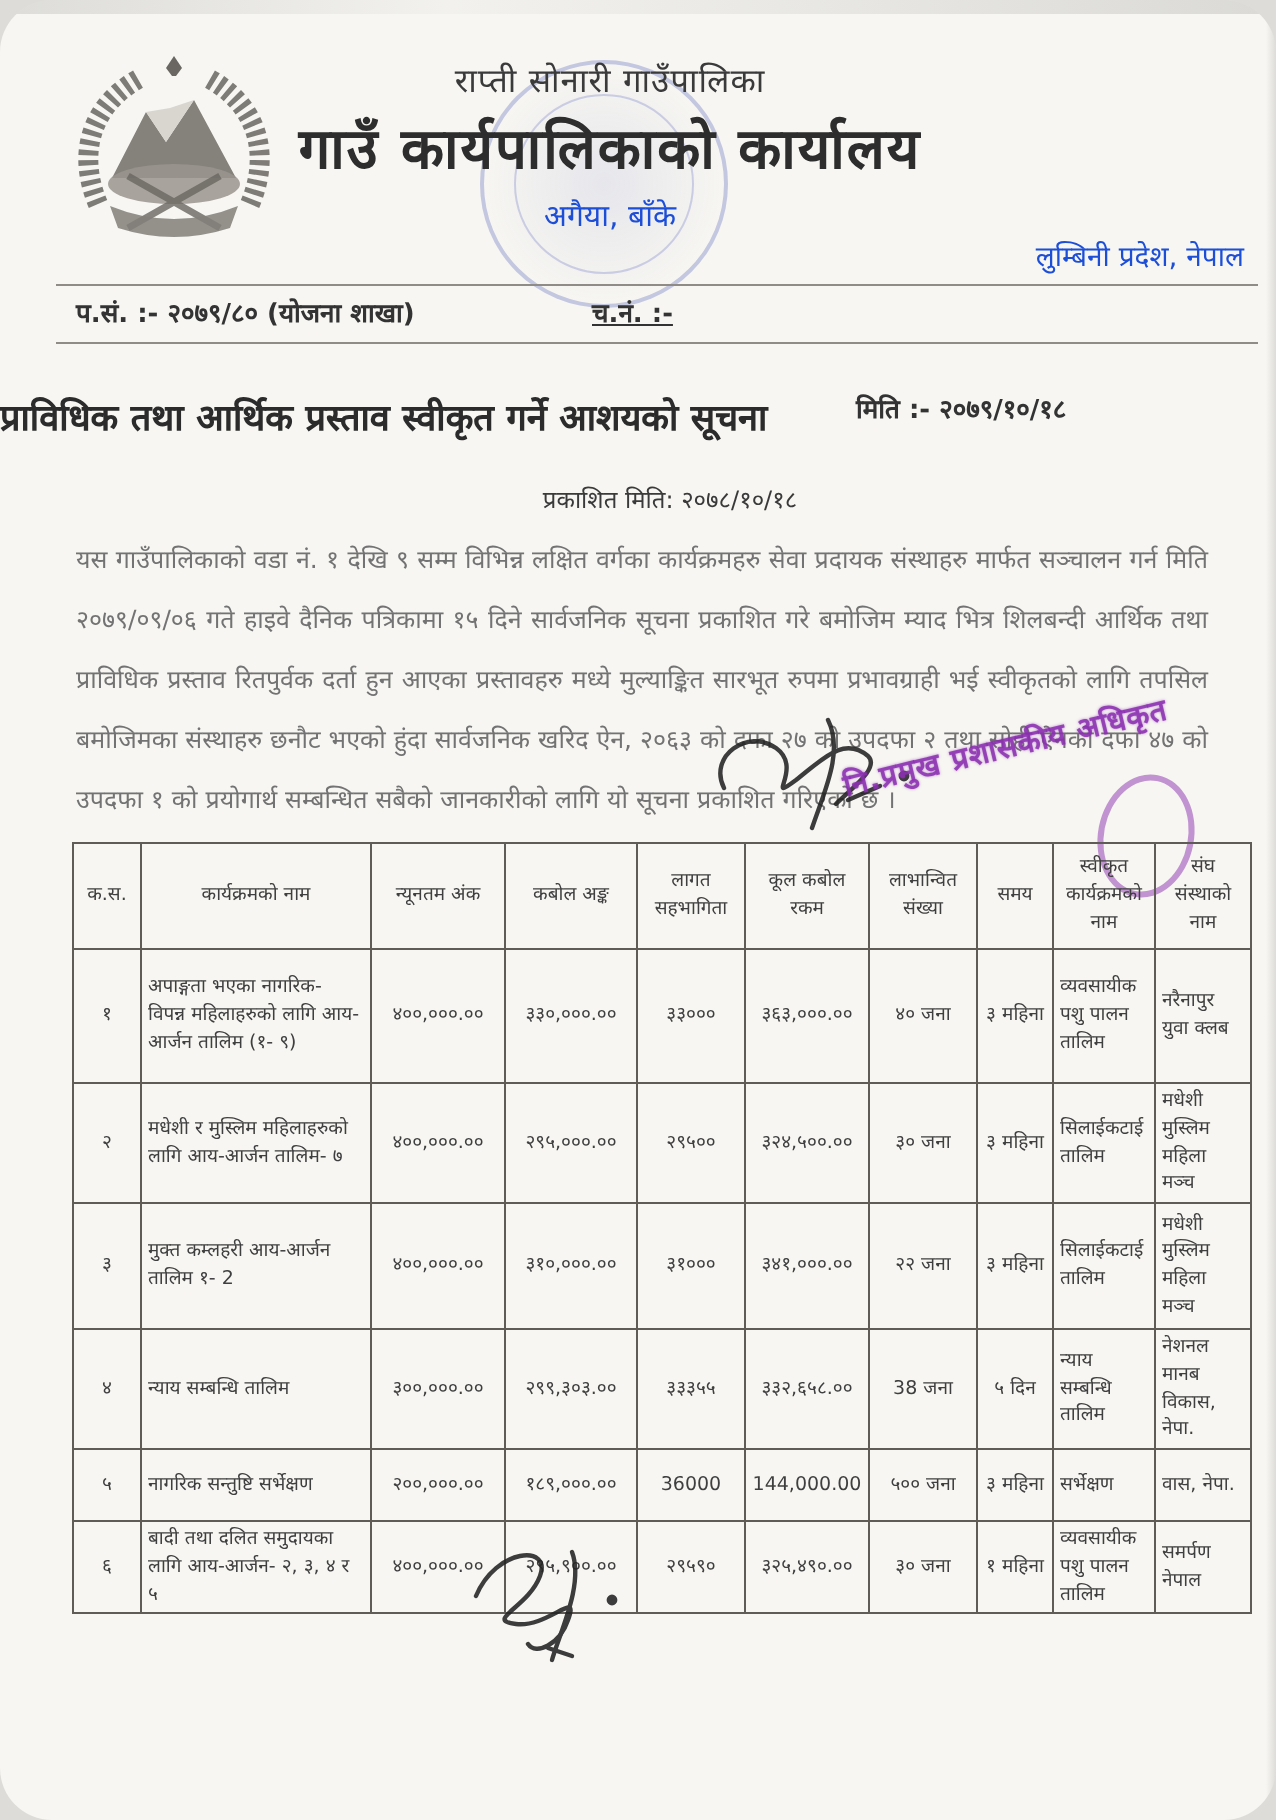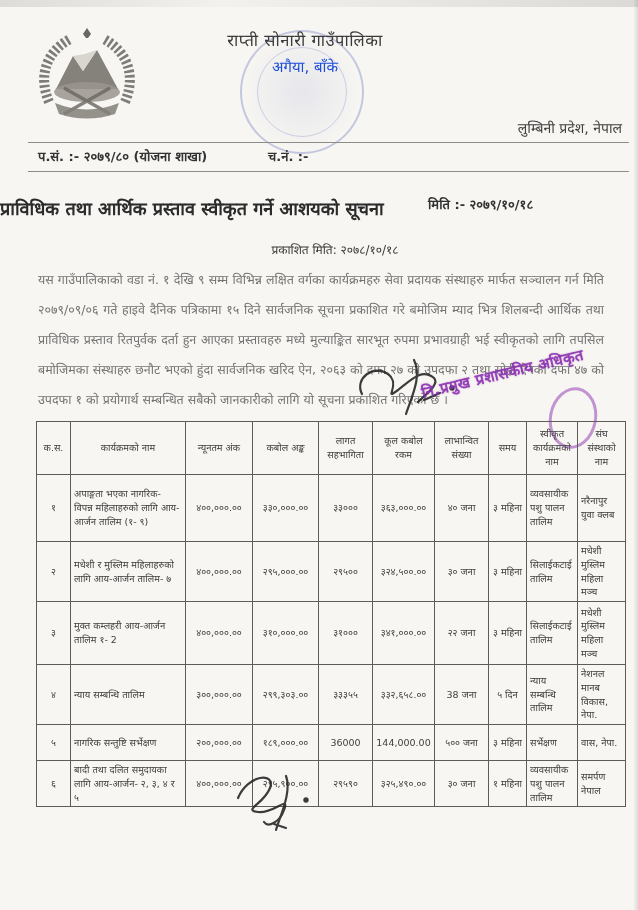--- a/index.html
+++ b/index.html
@@ -1,45 +1,45 @@
 <!DOCTYPE html>
 <html><head>
 <meta charset="utf-8">
 <style>
   html,body{margin:0;padding:0;background:#dedcd8;}
   .page{
     position:relative;width:638px;height:910px;margin:0 auto;
     background:#f7f6f2;overflow:hidden;
-    font-family:"DejaVu Sans",sans-serif;color:#3d3d3d;
+    font-family:"DejaVu Sans",sans-serif;color:#3d3d3d;border-radius:26px;
   }
   .scan-top{position:absolute;top:0;left:0;right:0;height:7px;
     background:linear-gradient(90deg,rgba(90,90,90,.30),rgba(160,160,160,.10) 35%,rgba(90,90,90,.22) 75%,rgba(60,60,60,.28));
     opacity:.55;}
   .scan-right{position:absolute;top:0;right:0;bottom:0;width:5px;
     background:linear-gradient(to right,transparent,rgba(60,60,60,.14));}
 
   
   .emblem{position:absolute;left:34px;top:26px;}
   .head-center{position:absolute;left:110px;top:28px;width:390px;text-align:center;}
   .muni-line{font-size:16.5px;color:#3a3a3a;letter-spacing:.5px;}
   .office-line{font-size:28px;font-weight:700;color:#2d2d2d;margin-top:3px;letter-spacing:1px;}
   .place-line{font-size:15px;color:#1d4ed8;margin-top:5px;}
-  .province-line{position:absolute;right:16px;top:118px;font-size:14px;color:#404040;}
+  .province-line{position:absolute;right:16px;top:118px;font-size:14px;color:#1d4ed8;}
   .seal-blue{position:absolute;left:240px;top:30px;width:120px;height:120px;border-radius:50%;
     border:2px solid rgba(86,99,185,.32);
     background:radial-gradient(circle,rgba(86,99,185,.10),rgba(86,99,185,0) 72%);
     pointer-events:none;}
   .seal-blue::before{content:"";position:absolute;inset:15px;border-radius:50%;
     border:1.5px solid rgba(86,99,185,.26);}
   .rule{position:absolute;left:28px;width:601px;height:1px;background:#8f8b86;}
   .rule1{top:142px;}
   .rule2{top:171px;}
   .ref-row{position:absolute;left:0;top:147px;width:638px;font-size:13px;font-weight:700;color:#333;}
   .ref-no{position:absolute;left:38px;top:0;}
-  .ch-no{position:absolute;left:268px;top:0;}
+  .ch-no{position:absolute;left:296px;top:0;text-decoration:underline;}
   .date-no{position:absolute;left:428px;top:0;margin-top:48px;}
 
   
   .notice-title{position:absolute;left:0;top:196px;width:638px;text-align:left;
     font-size:18px;font-weight:700;color:#2b2b2b;}
   .published{position:absolute;left:16px;top:241px;width:638px;text-align:center;
     font-size:12px;color:#3a3a3a;}
   .body-para{position:absolute;left:38px;top:265px;width:566px;
     font-size:12.5px;line-height:30px;text-align:justify;color:#737373;}
   .tapasil{position:absolute;left:0;top:399px;width:638px;text-align:center;
@@ -93,20 +93,21 @@
       <ellipse cx="53" cy="66" rx="33" ry="10" fill="#9a958e" opacity="0.85"></ellipse>
       <path d="M30 88 L76 62 M76 88 L30 62" stroke="#6a6762" stroke-width="3.5" opacity="0.8"></path>
       <path d="M21 77 q32 13 64 0 l-4 11 q-28 9 -56 0 z" fill="#837f79" opacity="0.85"></path>
     </svg>
   </div>
 
   <div class="seal-blue"></div>
 
   <div class="head-center">
     <div class="muni-line">राप्ती सोनारी गाउँपालिका</div>
+    <div class="office-line">गाउँ कार्यपालिकाको कार्यालय</div>
     <div class="place-line">अगैया, बाँके</div>
   </div>
   <div class="province-line">लुम्बिनी प्रदेश, नेपाल</div>
 
   <div class="rule rule1"></div>
   <div class="ref-row">
     <span class="ref-no">प.सं. :- २०७९/८० (योजना शाखा)</span>
     <span class="ch-no">च.नं. :-</span>
     <span class="date-no">मिति :- २०७९/१०/१८</span>
   </div>

